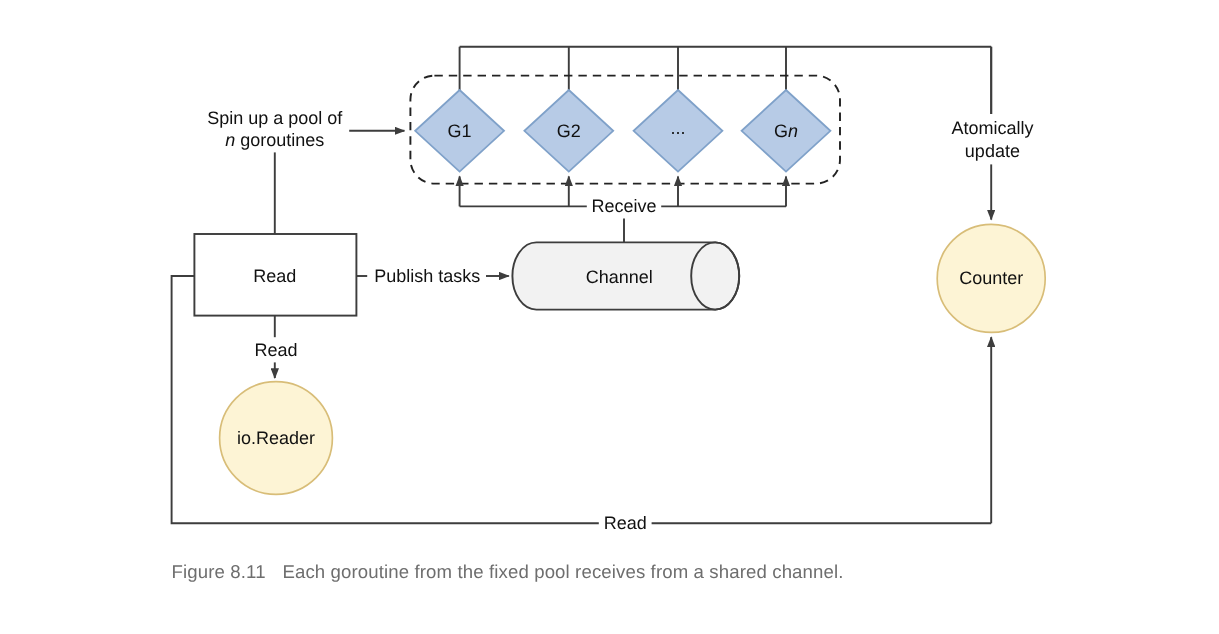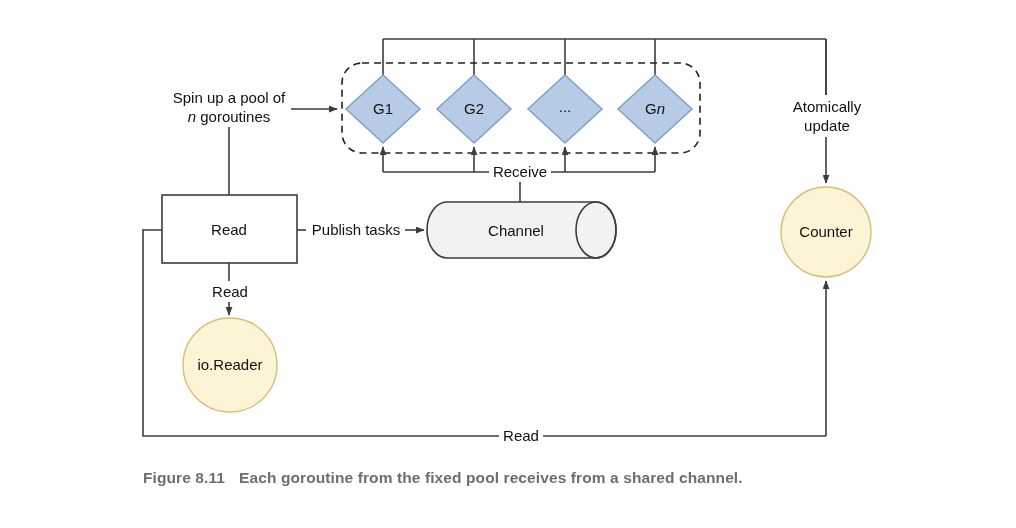--- a/index.html
+++ b/index.html
@@ -28,21 +28,21 @@
 
   .lbl  { font-size: 15px; fill: var(--text_color, #111111); }
   .mid  { text-anchor: middle; }
   .ital { font-style: italic; }
 
   .caption {
     position: absolute;
     left: 143px;
     top: 469px;
     font-size: 15.5px;
-    font-weight: bold;
+    font-weight: normal;
     color: var(--caption_color, #6e6e6e);
     white-space: nowrap;
     letter-spacing: 0.1px;
     text-align: right;
   }
   .caption .fig { margin-right: 14px; }
 </style>
 </head>
 <body>
 

